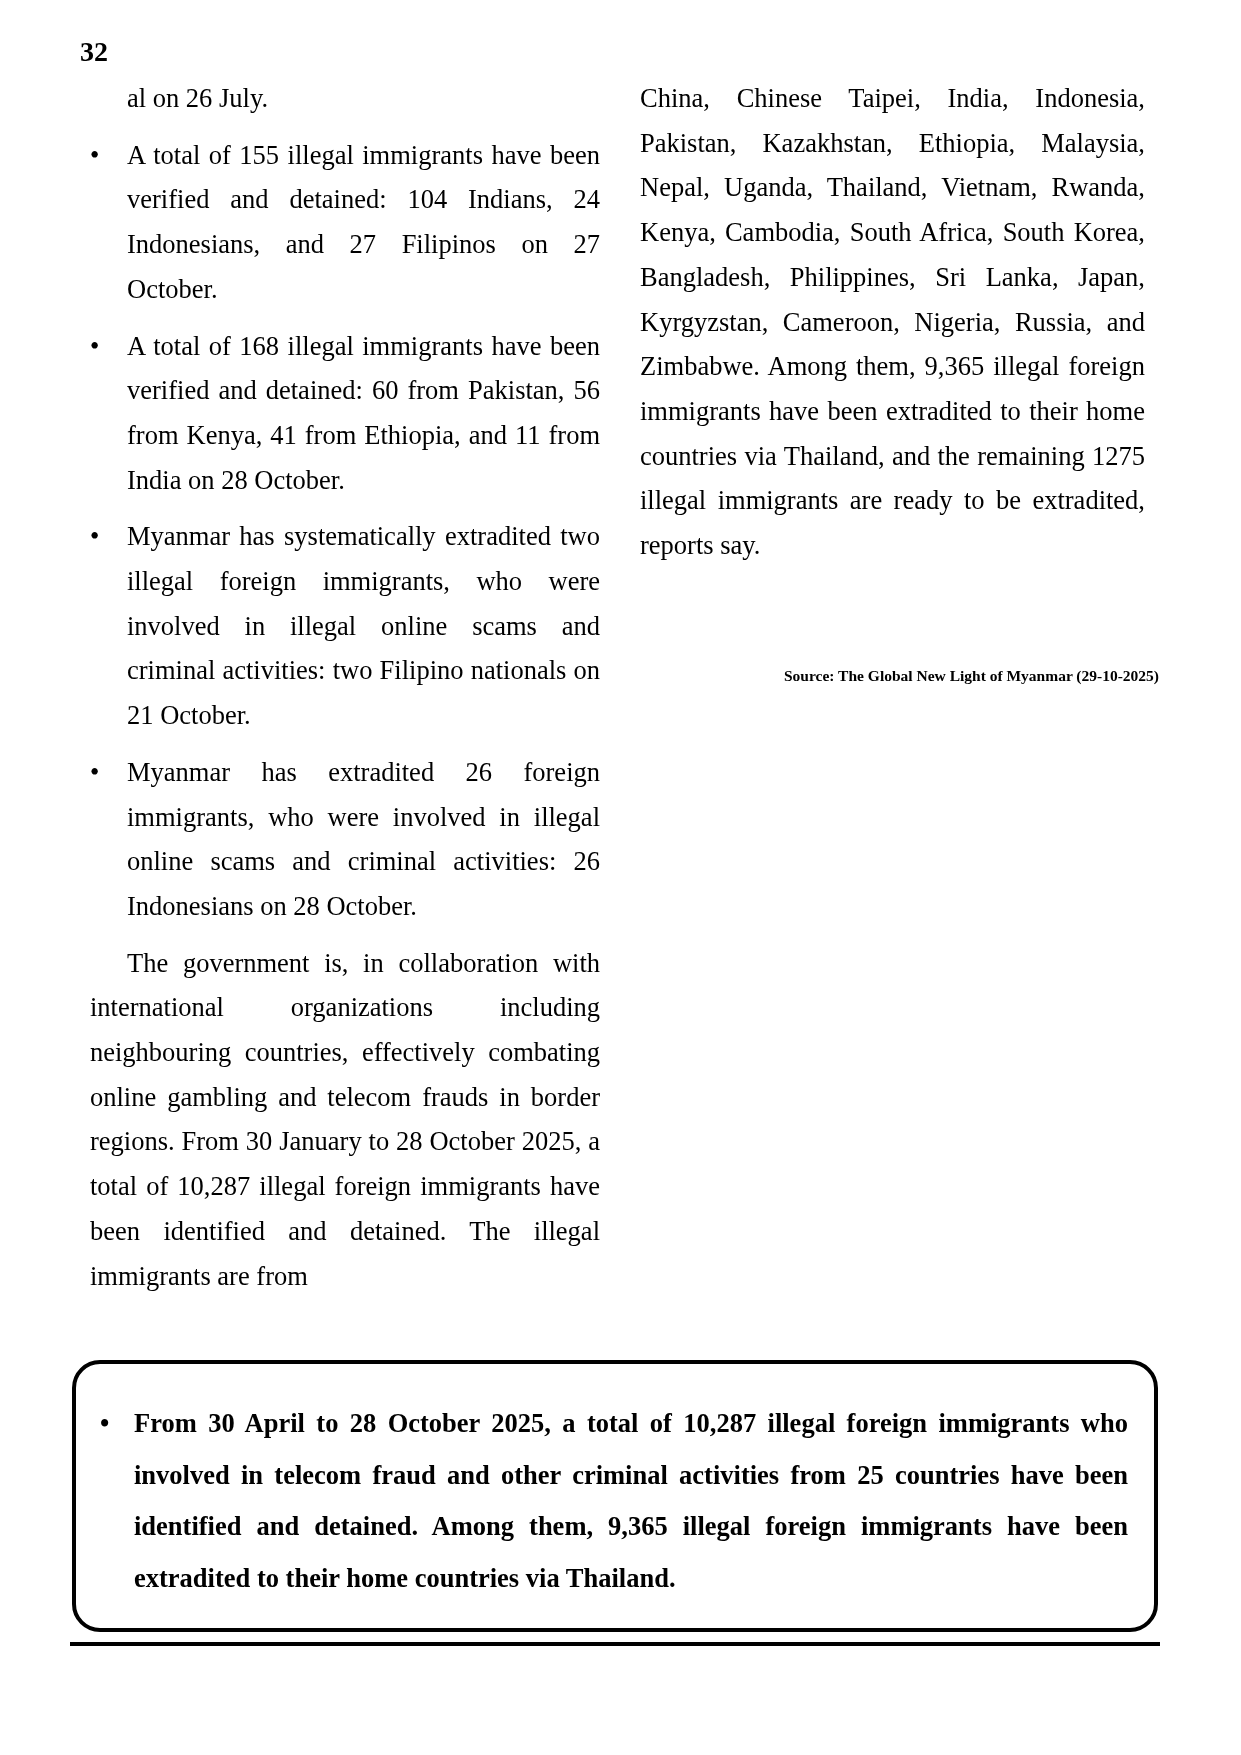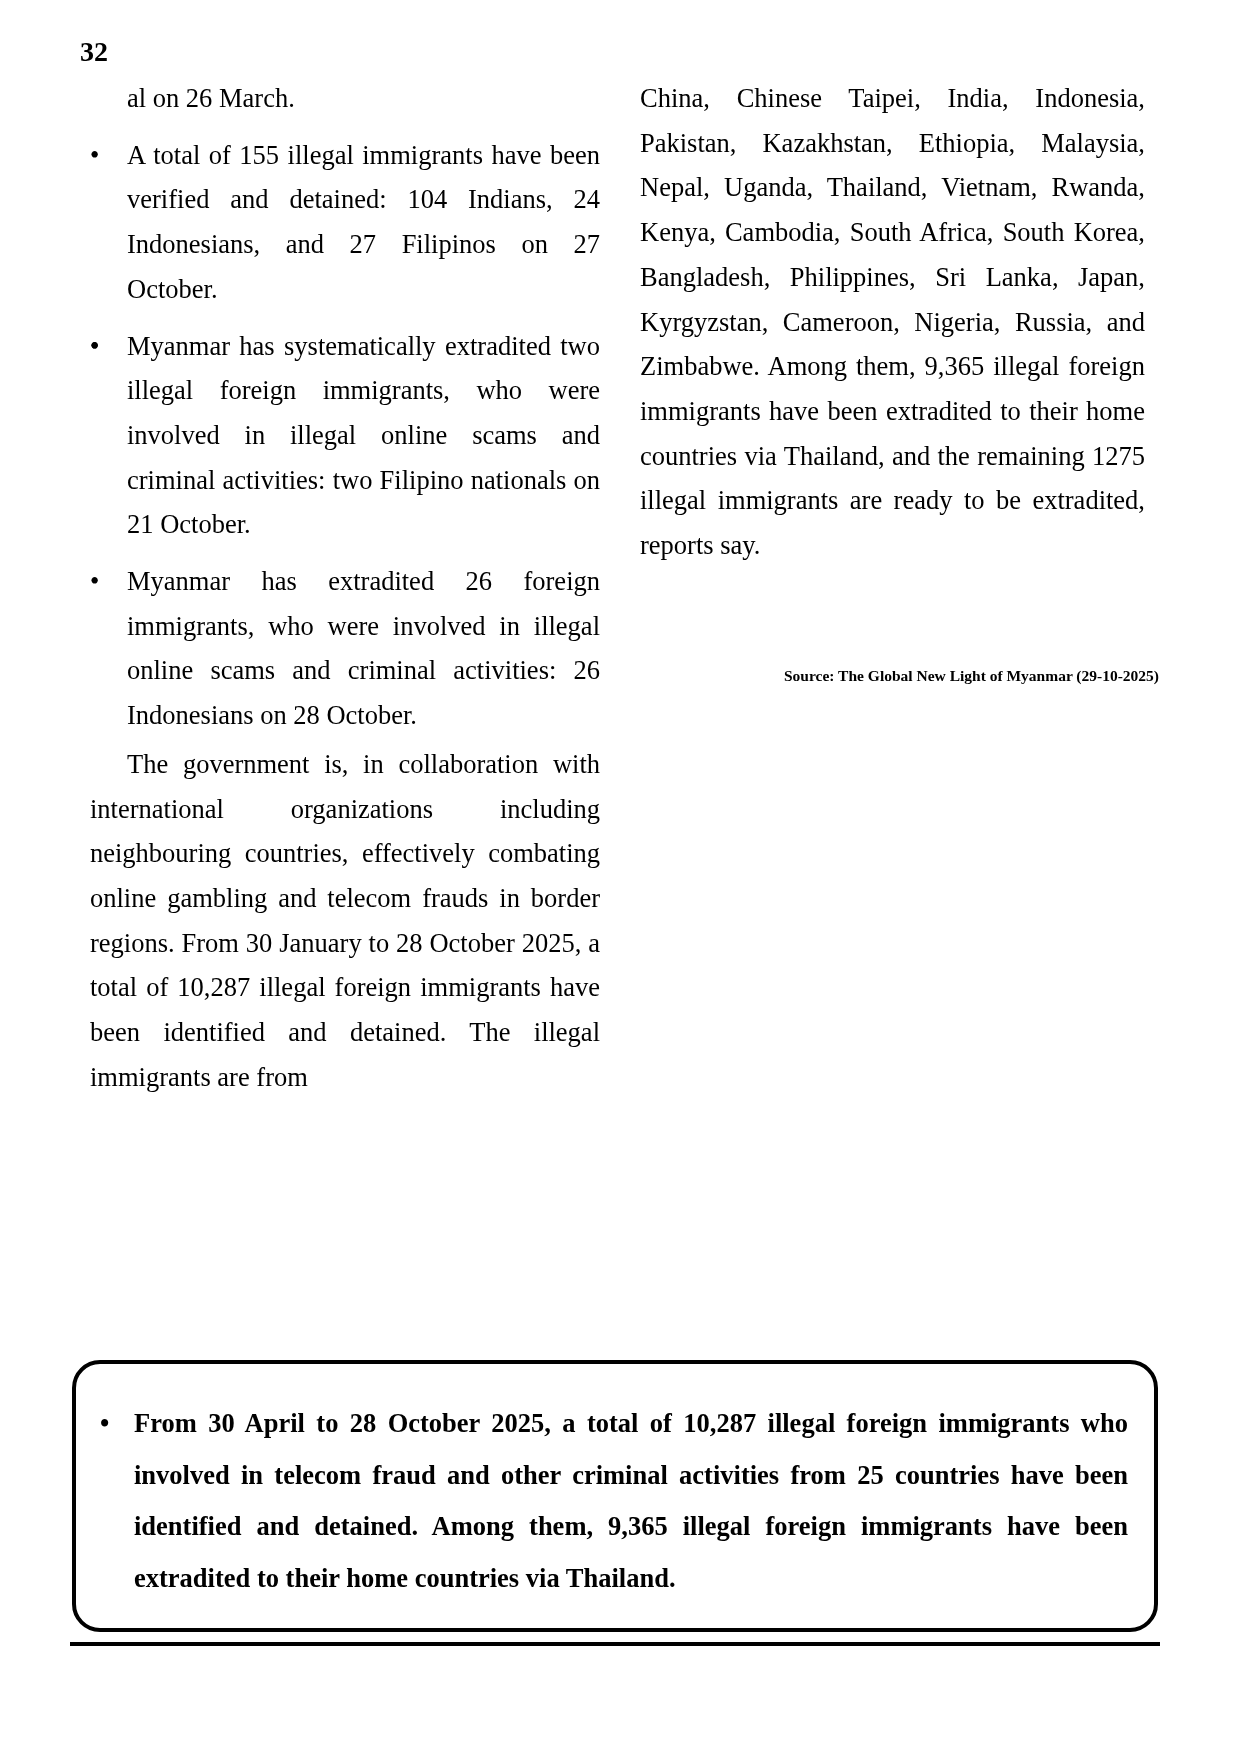--- a/index.html
+++ b/index.html
@@ -16,21 +16,21 @@
     text-align: justify; hyphens: manual;
   }
   .col-left { left: 90px; top: 76px; width: 510px; }
   .col-right { left: 640px; top: 76px; width: 505px; }
   .para { margin: 0; }
   .cont { padding-left: 37px; }
   .bullet-item { position: relative; padding-left: 37px; margin-top: 12px; }
   .bullet-item .dot {
     position: absolute; left: 0; top: 0; width: 20px; text-align: left;
   }
-  .gov-para { text-indent: 37px; margin-top: 4px; }
+  .gov-para { text-indent: 37px; margin-top: 12px; }
   .source {
     position: absolute; right: 82px; top: 667px;
     font-size: 15.5px; font-weight: bold; white-space: nowrap; text-align: right;
   }
   .highlight-box {
     position: absolute; left: 72px; top: 1360px; width: 1086px; height: 272px;
     border: 4px solid #000; border-radius: 28px; box-sizing: border-box;
   }
   .highlight-text {
     position: absolute; left: 58px; top: 34px; width: 994px;
@@ -40,28 +40,29 @@
   .bottom-rule {
     position: absolute; left: 70px; top: 1642px; width: 1090px; height: 4px; background: #000;
   }
 </style>
 </head>
 <body>
 
 <div class="page-number">32</div>
 
 <div class="col col-left">
-  <p class="para cont">al on 26 March.</p>
+  <p class="para cont">al on 26 July.</p>
 
   <div class="bullet-item">
     <span class="dot">•</span>
     <span>A total of 155 illegal immigrants have been verified and detained:  104 Indians, 24 Indonesians, and 27 Filipinos on 27 October.</span>
   </div>
   <div class="bullet-item">
     <span class="dot">•</span>
+    <span>A total of 168 illegal immigrants have been verified and detained:  60 from Pakistan, 56 from Kenya, 41 from Ethiopia, and 11 from India on 28 October.</span>
   </div>
   <div class="bullet-item">
     <span class="dot">•</span>
     <span>Myanmar has systematically extradited two illegal foreign immigrants, who were involved in illegal online scams and criminal activities: two Filipino nationals on 21 October.</span>
   </div>
   <div class="bullet-item">
     <span class="dot">•</span>
     <span>Myanmar has extradited 26 foreign immigrants, who were involved in illegal online scams and criminal activities: 26 Indonesians on 28 October.</span>
   </div>
 

